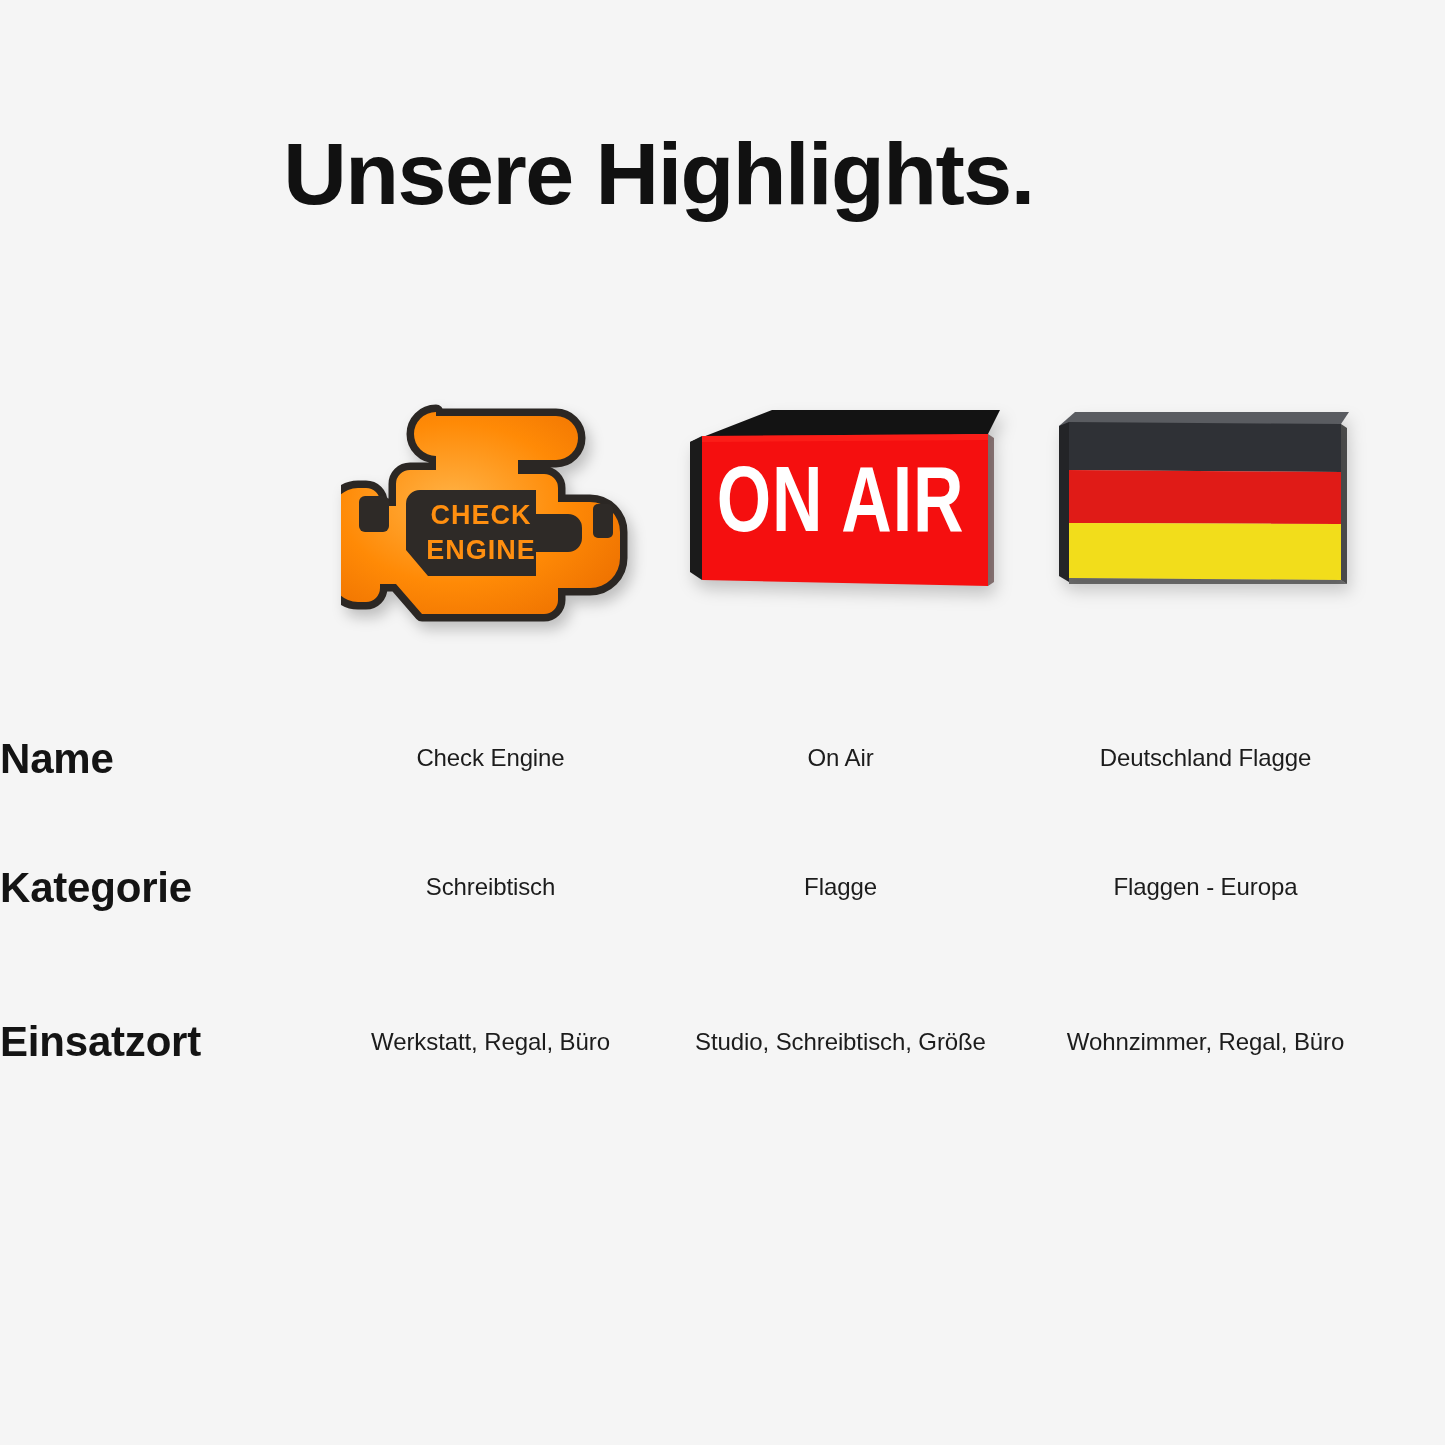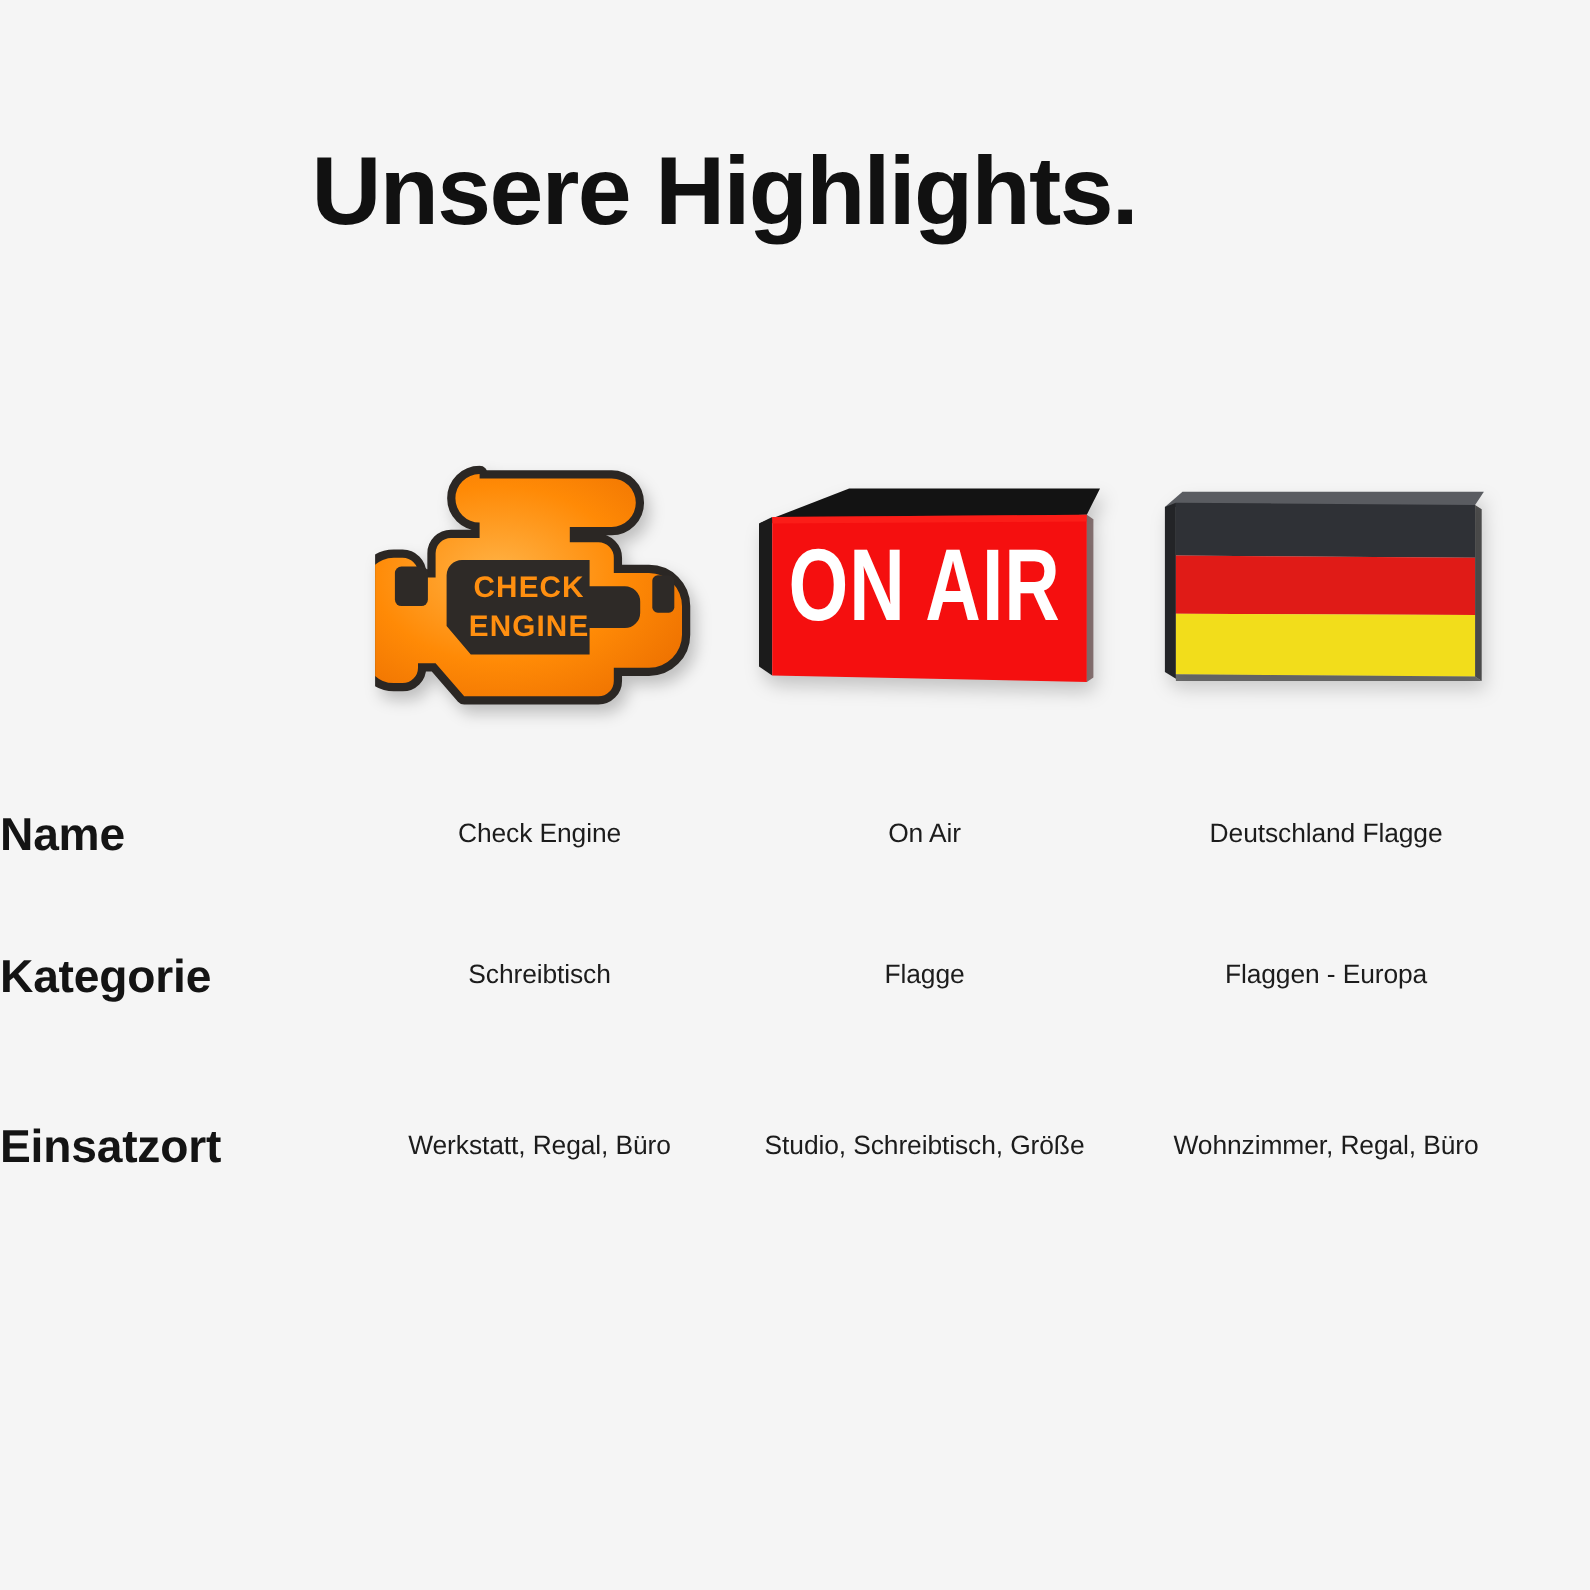--- a/index.html
+++ b/index.html
@@ -33,21 +33,21 @@
     position: absolute;
     top: 404px;
     left: 0;
     width: 1445px;
     height: 260px;
     display: flex;
   }
   .prod-cell {
     position: relative;
     display: flex;
-    align-items: center;
+    align-items: flex-start;
     justify-content: center;
   }
   .prod-cell.c1 { width: 345px; margin-left: 318px; }
   .prod-cell.c2 { width: 355px; }
   .prod-cell.c3 { width: 350px; margin-left: 10px; }
 
   
   .engine-wrap {
     position: relative;
     width: 300px;

